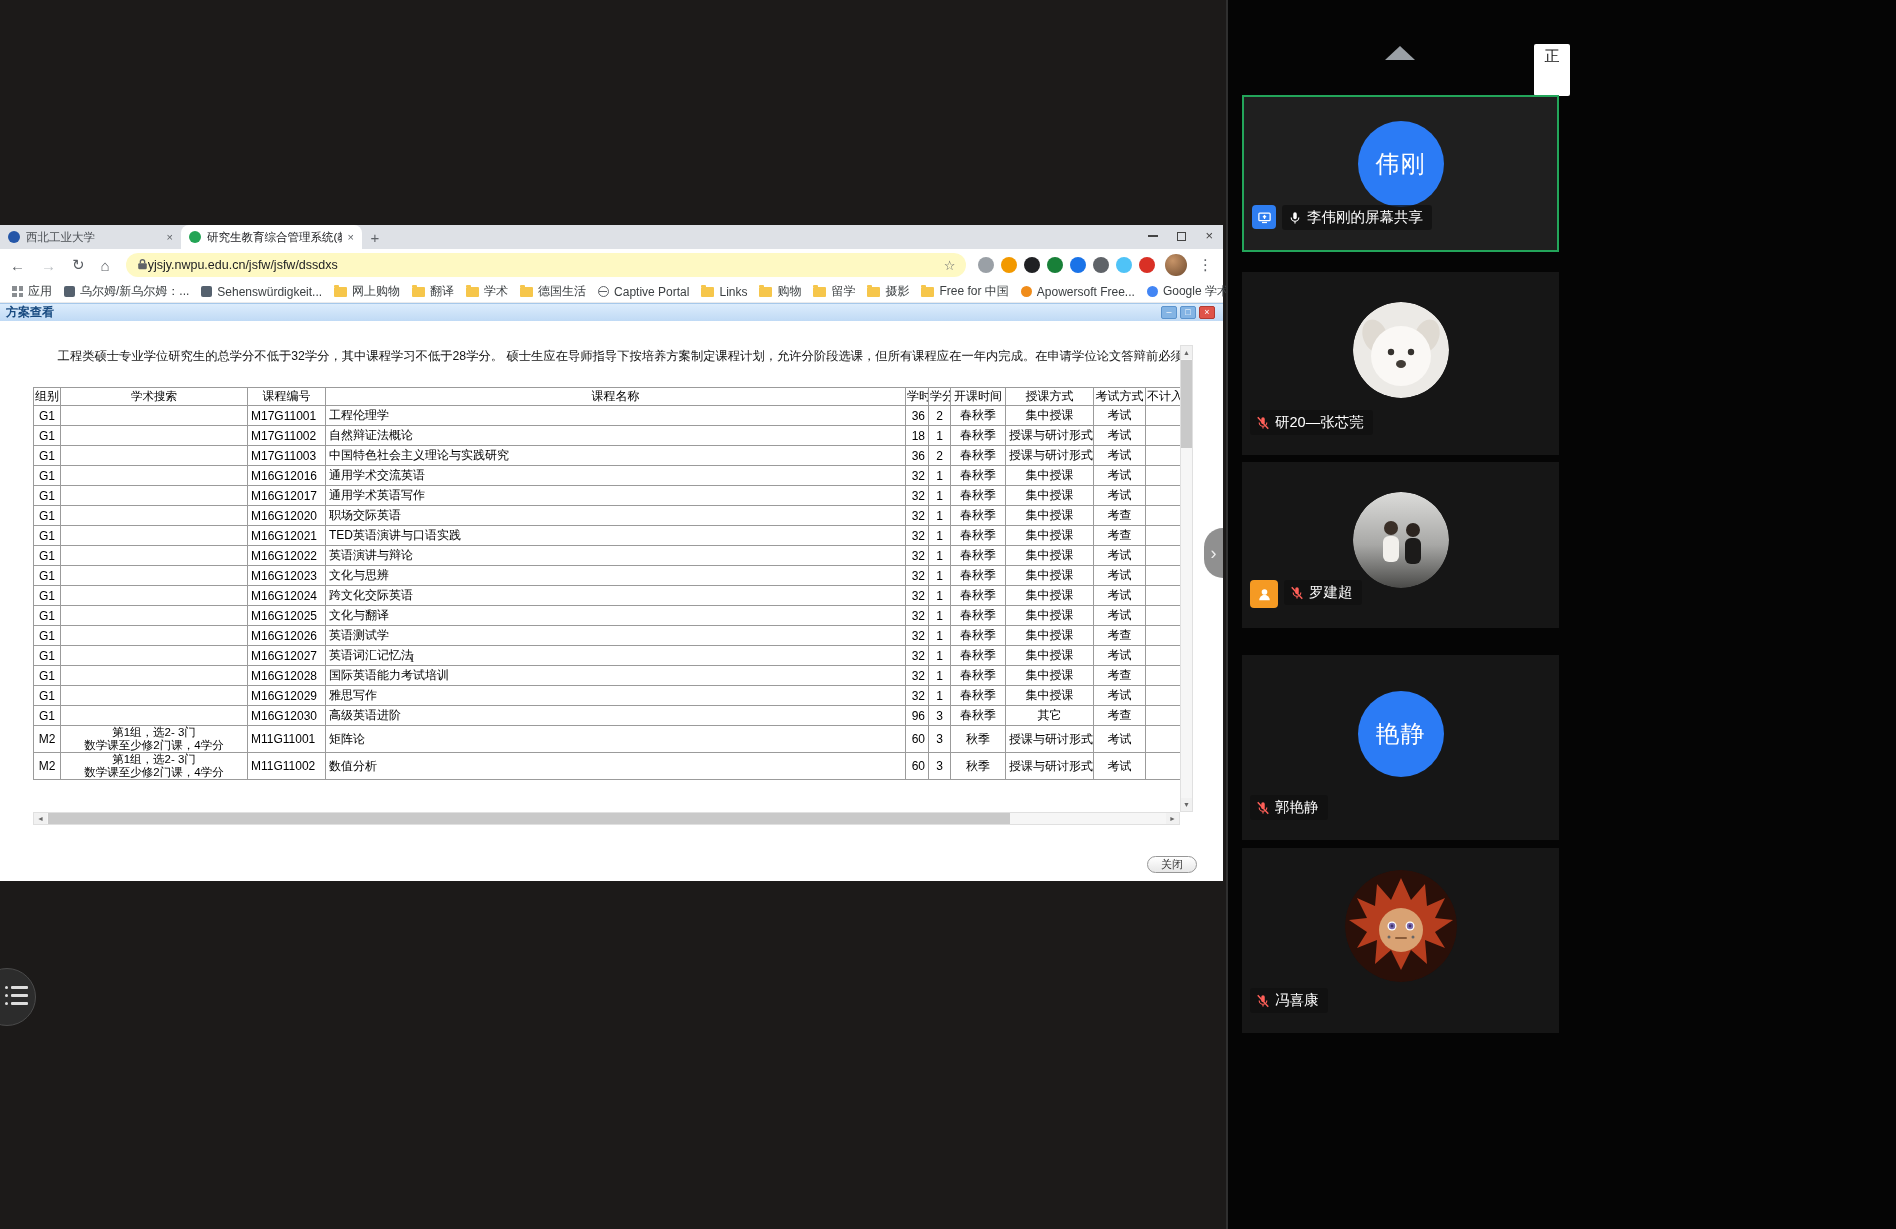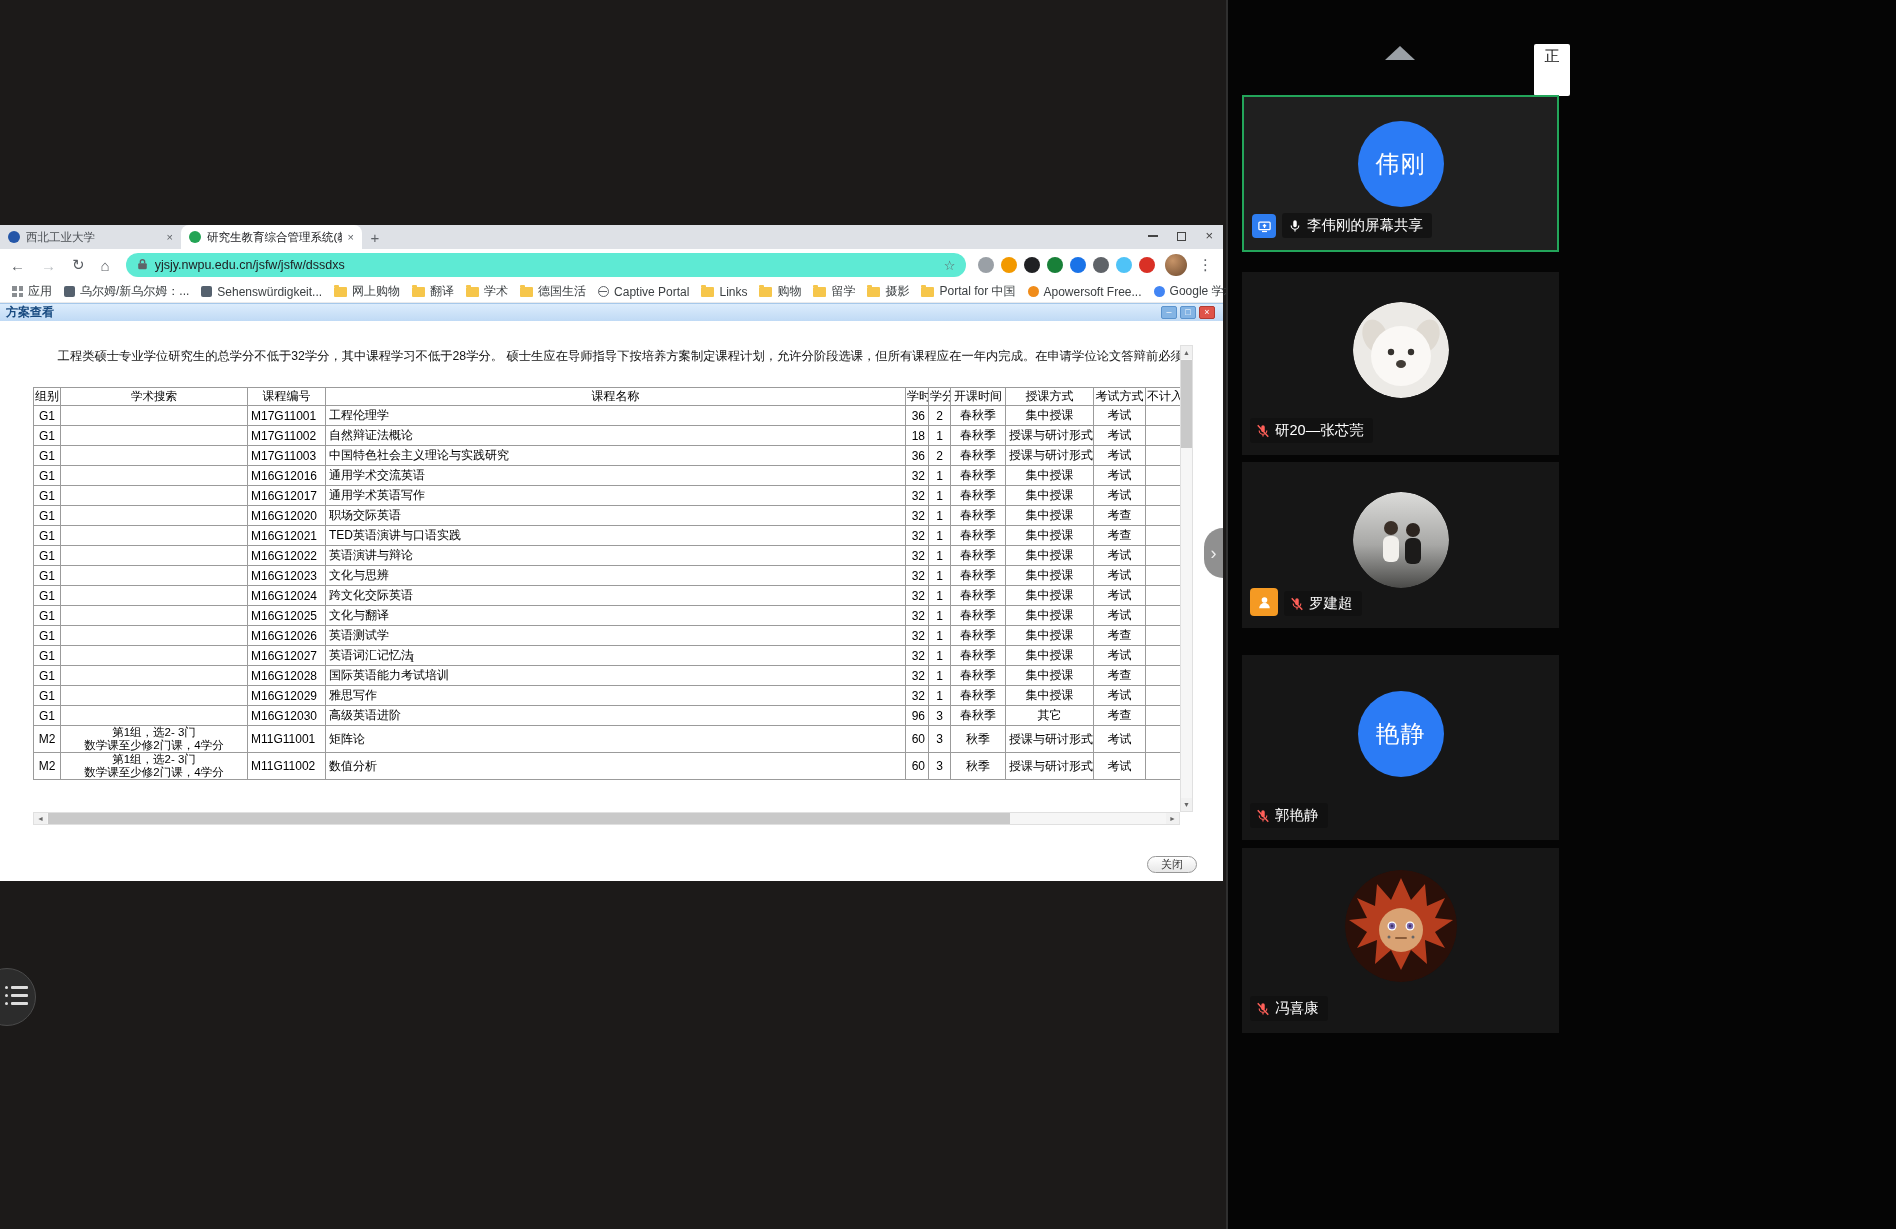--- a/index.html
+++ b/index.html
@@ -24,21 +24,21 @@
   .newtab { width:26px; text-align:center; font-size:15px; color:#5f6368; padding-bottom:3px; }
   .win-controls { position:absolute; right:10px; top:0; height:22px; display:flex; gap:19px; align-items:center; }
   .wc-min { width:10px; height:0; border-bottom:2px solid #444; }
   .wc-restore { width:9px; height:9px; border:1.5px solid #444; }
   .wc-close { font-size:13px; color:#444; line-height:10px; }
 
   
   .addrbar { position:absolute; left:0; top:24px; width:100%; height:32px; background:#fff; display:flex; align-items:center; padding:0 10px; }
   .navic { font-size:15px; color:#5a5e63; margin-right:16px; }
   .navic.disabled { color:#bcc0c4; }
-  .omnibox { width:858px; height:24px; border-radius:12px; background:#5eead4; display:flex; align-items:center; gap:7px; padding:0 11px; }
+  .omnibox { width:858px; height:24px; border-radius:12px; background:#fef9c3; display:flex; align-items:center; padding:0 11px; }
   .url-text { font-size:12.5px; color:#202124; white-space:nowrap; overflow:hidden; }
   .ob-star { margin-left:auto; font-size:13px; color:#5f6368; }
   .ext-row { display:flex; gap:7px; align-items:center; margin-left:12px; }
   .extic { width:16px; height:16px; border-radius:50%; display:inline-block; }
   .profile-av { width:22px; height:22px; border-radius:50%; margin-left:10px; background:radial-gradient(circle at 35% 30%, #c79468, #6e4a2e); }
   .menu-dots { font-size:15px; color:#5f6368; margin-left:11px; }
 
   
   .bmbar { position:absolute; left:0; top:56px; width:100%; height:22px; background:#fff; border-bottom:1px solid #e9eaec; display:flex; align-items:center; padding-left:6px; }
   .bm { display:flex; align-items:center; gap:5px; padding:2px 6px; font-size:12px; color:#3c4043; white-space:nowrap; }
@@ -127,21 +127,21 @@
   .avatar-circle { position:absolute; left:50%; transform:translateX(-50%); border-radius:50%;
     background:#2b7bf5; color:#fff; display:flex; align-items:center; justify-content:center; letter-spacing:1px; }
   .av86 { width:86px; height:86px; font-size:24px; }
   .tile1 .avatar-circle { top:24px; }
   .tile4 .avatar-circle { top:36px; }
   .photo-av { position:absolute; left:50%; transform:translateX(-50%); border-radius:50%; overflow:hidden; }
   .tile2 .photo-av { top:30px; width:96px; height:96px; }
   .tile3 .photo-av { top:30px; width:96px; height:96px; }
   .tile5 .photo-av { top:22px; width:112px; height:112px; }
 
-  .tile-label-row { position:absolute; left:8px; bottom:12px; display:flex; align-items:flex-end; gap:6px; }
+  .tile-label-row { position:absolute; left:8px; bottom:20px; display:flex; align-items:flex-start; gap:6px; }
   .share-badge { width:24px; height:24px; border-radius:4px; background:#2e7df0; display:flex; align-items:center; justify-content:center; }
   .person-badge { width:28px; height:28px; border-radius:4px; background:#f59a23; display:flex; align-items:center; justify-content:center; }
   .name-pill { display:flex; align-items:center; gap:5px; background:rgba(15,15,15,.72); border-radius:3px; padding:3px 9px 3px 6px; }
   .pname { color:#fff; font-size:14.5px; white-space:nowrap; }
   .micwrap { display:flex; align-items:center; }
 </style>
 </head>
 <body>
 
 <div id="shared-area">
@@ -239,21 +239,21 @@
           <div class="bm">
             <span class="bmic folder-icon"></span>
             <span>留学</span>
           </div>
           <div class="bm">
             <span class="bmic folder-icon"></span>
             <span>摄影</span>
           </div>
           <div class="bm">
             <span class="bmic folder-icon"></span>
-            <span>Portal for 中国</span>
+            <span>Free for 中国</span>
           </div>
           <div class="bm">
             <span class="bmic site-icon-orange"></span>
             <span>Apowersoft Free...</span>
           </div>
           <div class="bm">
             <span class="bmic site-icon-blue"></span>
             <span>Google 学术搜索</span>
           </div>
         </div>

